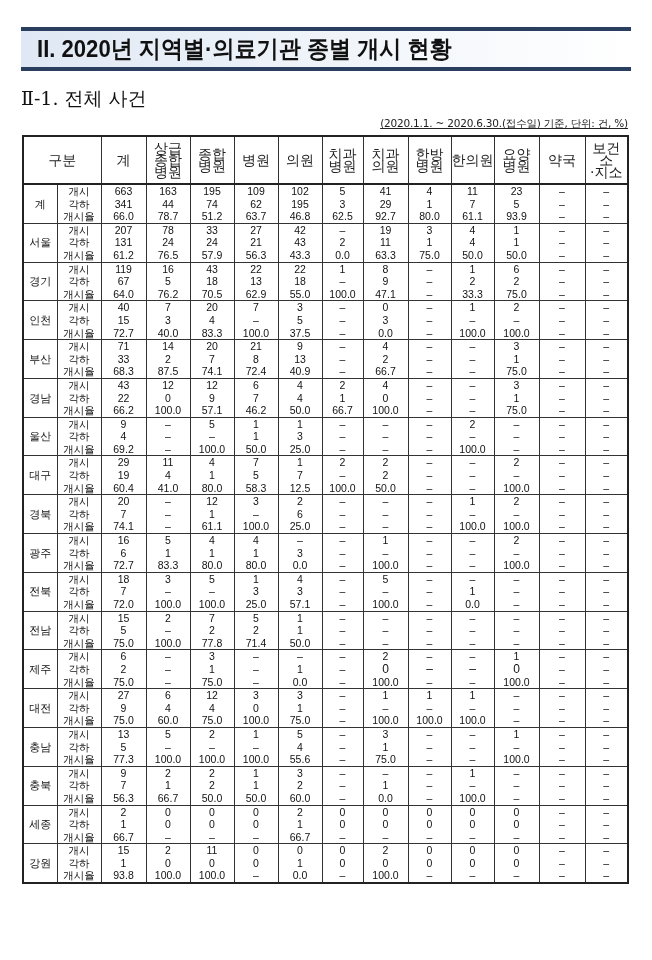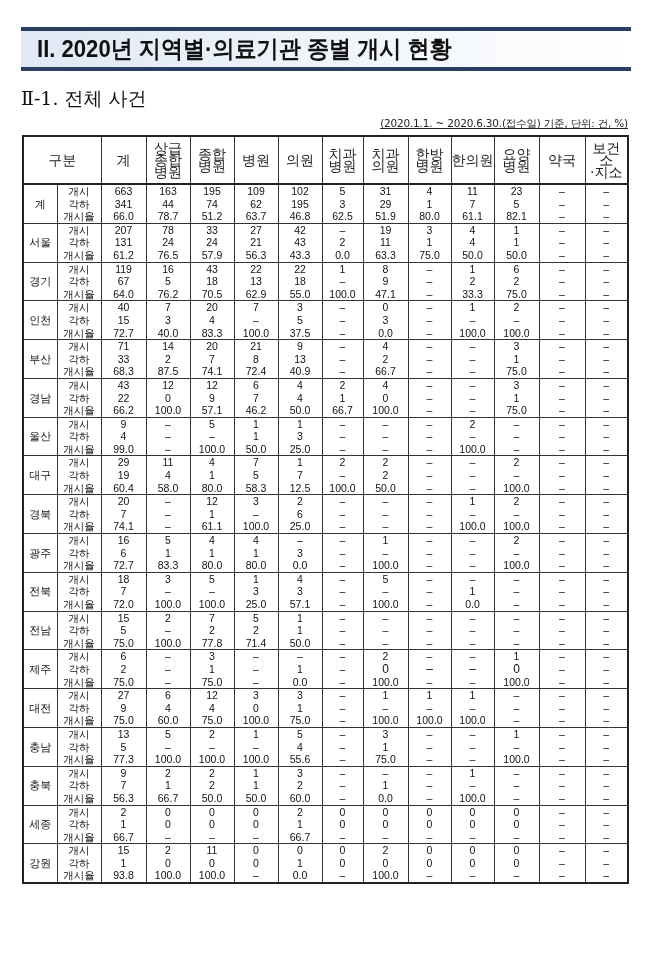--- a/index.html
+++ b/index.html
@@ -99,21 +99,21 @@
   <tbody id="tbody">
       <tr class="grp-start">
         <td rowspan="3" class="region">계</td>
         <td class="metric">개시</td>
         <td class="num">663</td>
         <td class="num">163</td>
         <td class="num">195</td>
         <td class="num">109</td>
         <td class="num">102</td>
         <td class="num">5</td>
-        <td class="num">31</td>
+        <td class="num">41</td>
         <td class="num">4</td>
         <td class="num">11</td>
         <td class="num">23</td>
         <td class="num">–</td>
         <td class="num">–</td>
       </tr>
       <tr>
         <td class="metric">각하</td>
         <td class="num">341</td>
         <td class="num">44</td>
@@ -129,24 +129,24 @@
         <td class="num">–</td>
       </tr>
       <tr class="grp-end rate">
         <td class="metric">개시율</td>
         <td class="num">66.0</td>
         <td class="num">78.7</td>
         <td class="num">51.2</td>
         <td class="num">63.7</td>
         <td class="num">46.8</td>
         <td class="num">62.5</td>
-        <td class="num">51.9</td>
+        <td class="num">92.7</td>
         <td class="num">80.0</td>
         <td class="num">61.1</td>
-        <td class="num">82.1</td>
+        <td class="num">93.9</td>
         <td class="num">–</td>
         <td class="num">–</td>
       </tr>
       <tr class="grp-start">
         <td rowspan="3" class="region">서울</td>
         <td class="metric">개시</td>
         <td class="num">207</td>
         <td class="num">78</td>
         <td class="num">33</td>
         <td class="num">27</td>
@@ -399,21 +399,21 @@
         <td class="num">–</td>
         <td class="num">–</td>
         <td class="num">–</td>
         <td class="num">–</td>
         <td class="num">–</td>
         <td class="num">–</td>
         <td class="num">–</td>
       </tr>
       <tr class="grp-end rate">
         <td class="metric">개시율</td>
-        <td class="num">99.0</td>
+        <td class="num">69.2</td>
         <td class="num">–</td>
         <td class="num">100.0</td>
         <td class="num">50.0</td>
         <td class="num">25.0</td>
         <td class="num">–</td>
         <td class="num">–</td>
         <td class="num">–</td>
         <td class="num">100.0</td>
         <td class="num">–</td>
         <td class="num">–</td>
@@ -446,21 +446,21 @@
         <td class="num">2</td>
         <td class="num">–</td>
         <td class="num">–</td>
         <td class="num">–</td>
         <td class="num">–</td>
         <td class="num">–</td>
       </tr>
       <tr class="grp-end rate">
         <td class="metric">개시율</td>
         <td class="num">60.4</td>
-        <td class="num">58.0</td>
+        <td class="num">41.0</td>
         <td class="num">80.0</td>
         <td class="num">58.3</td>
         <td class="num">12.5</td>
         <td class="num">100.0</td>
         <td class="num">50.0</td>
         <td class="num">–</td>
         <td class="num">–</td>
         <td class="num">100.0</td>
         <td class="num">–</td>
         <td class="num">–</td>

